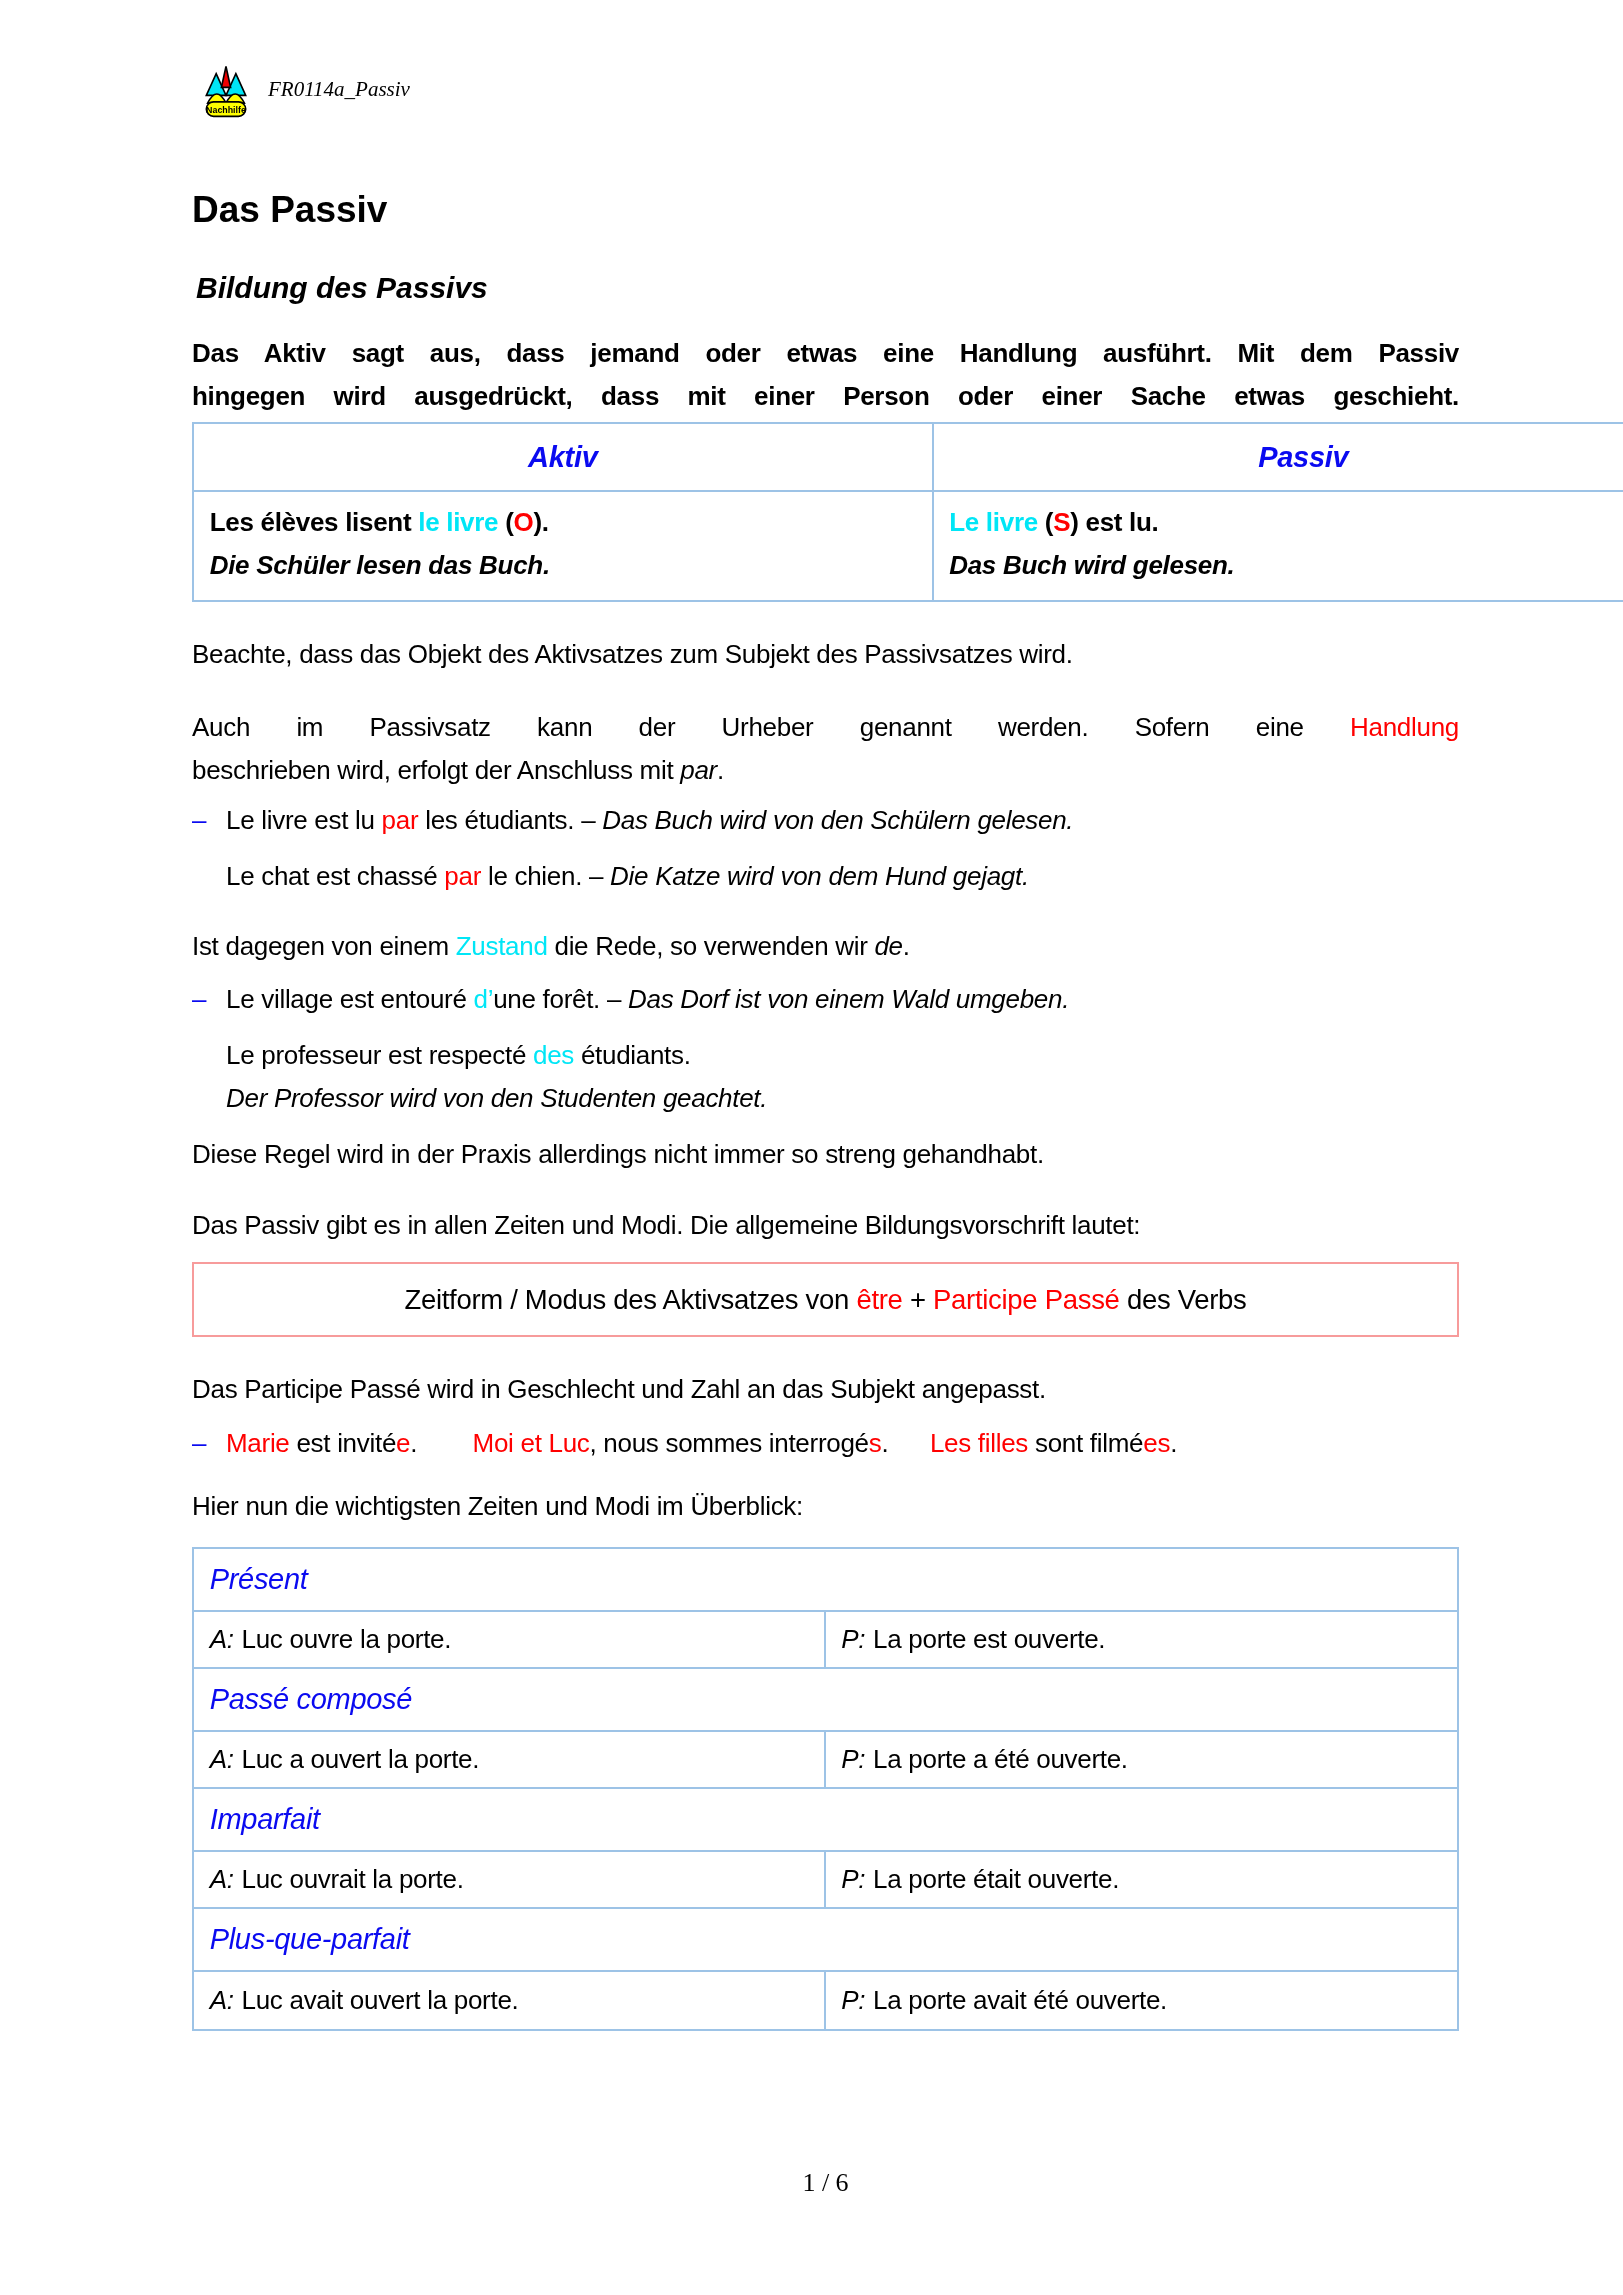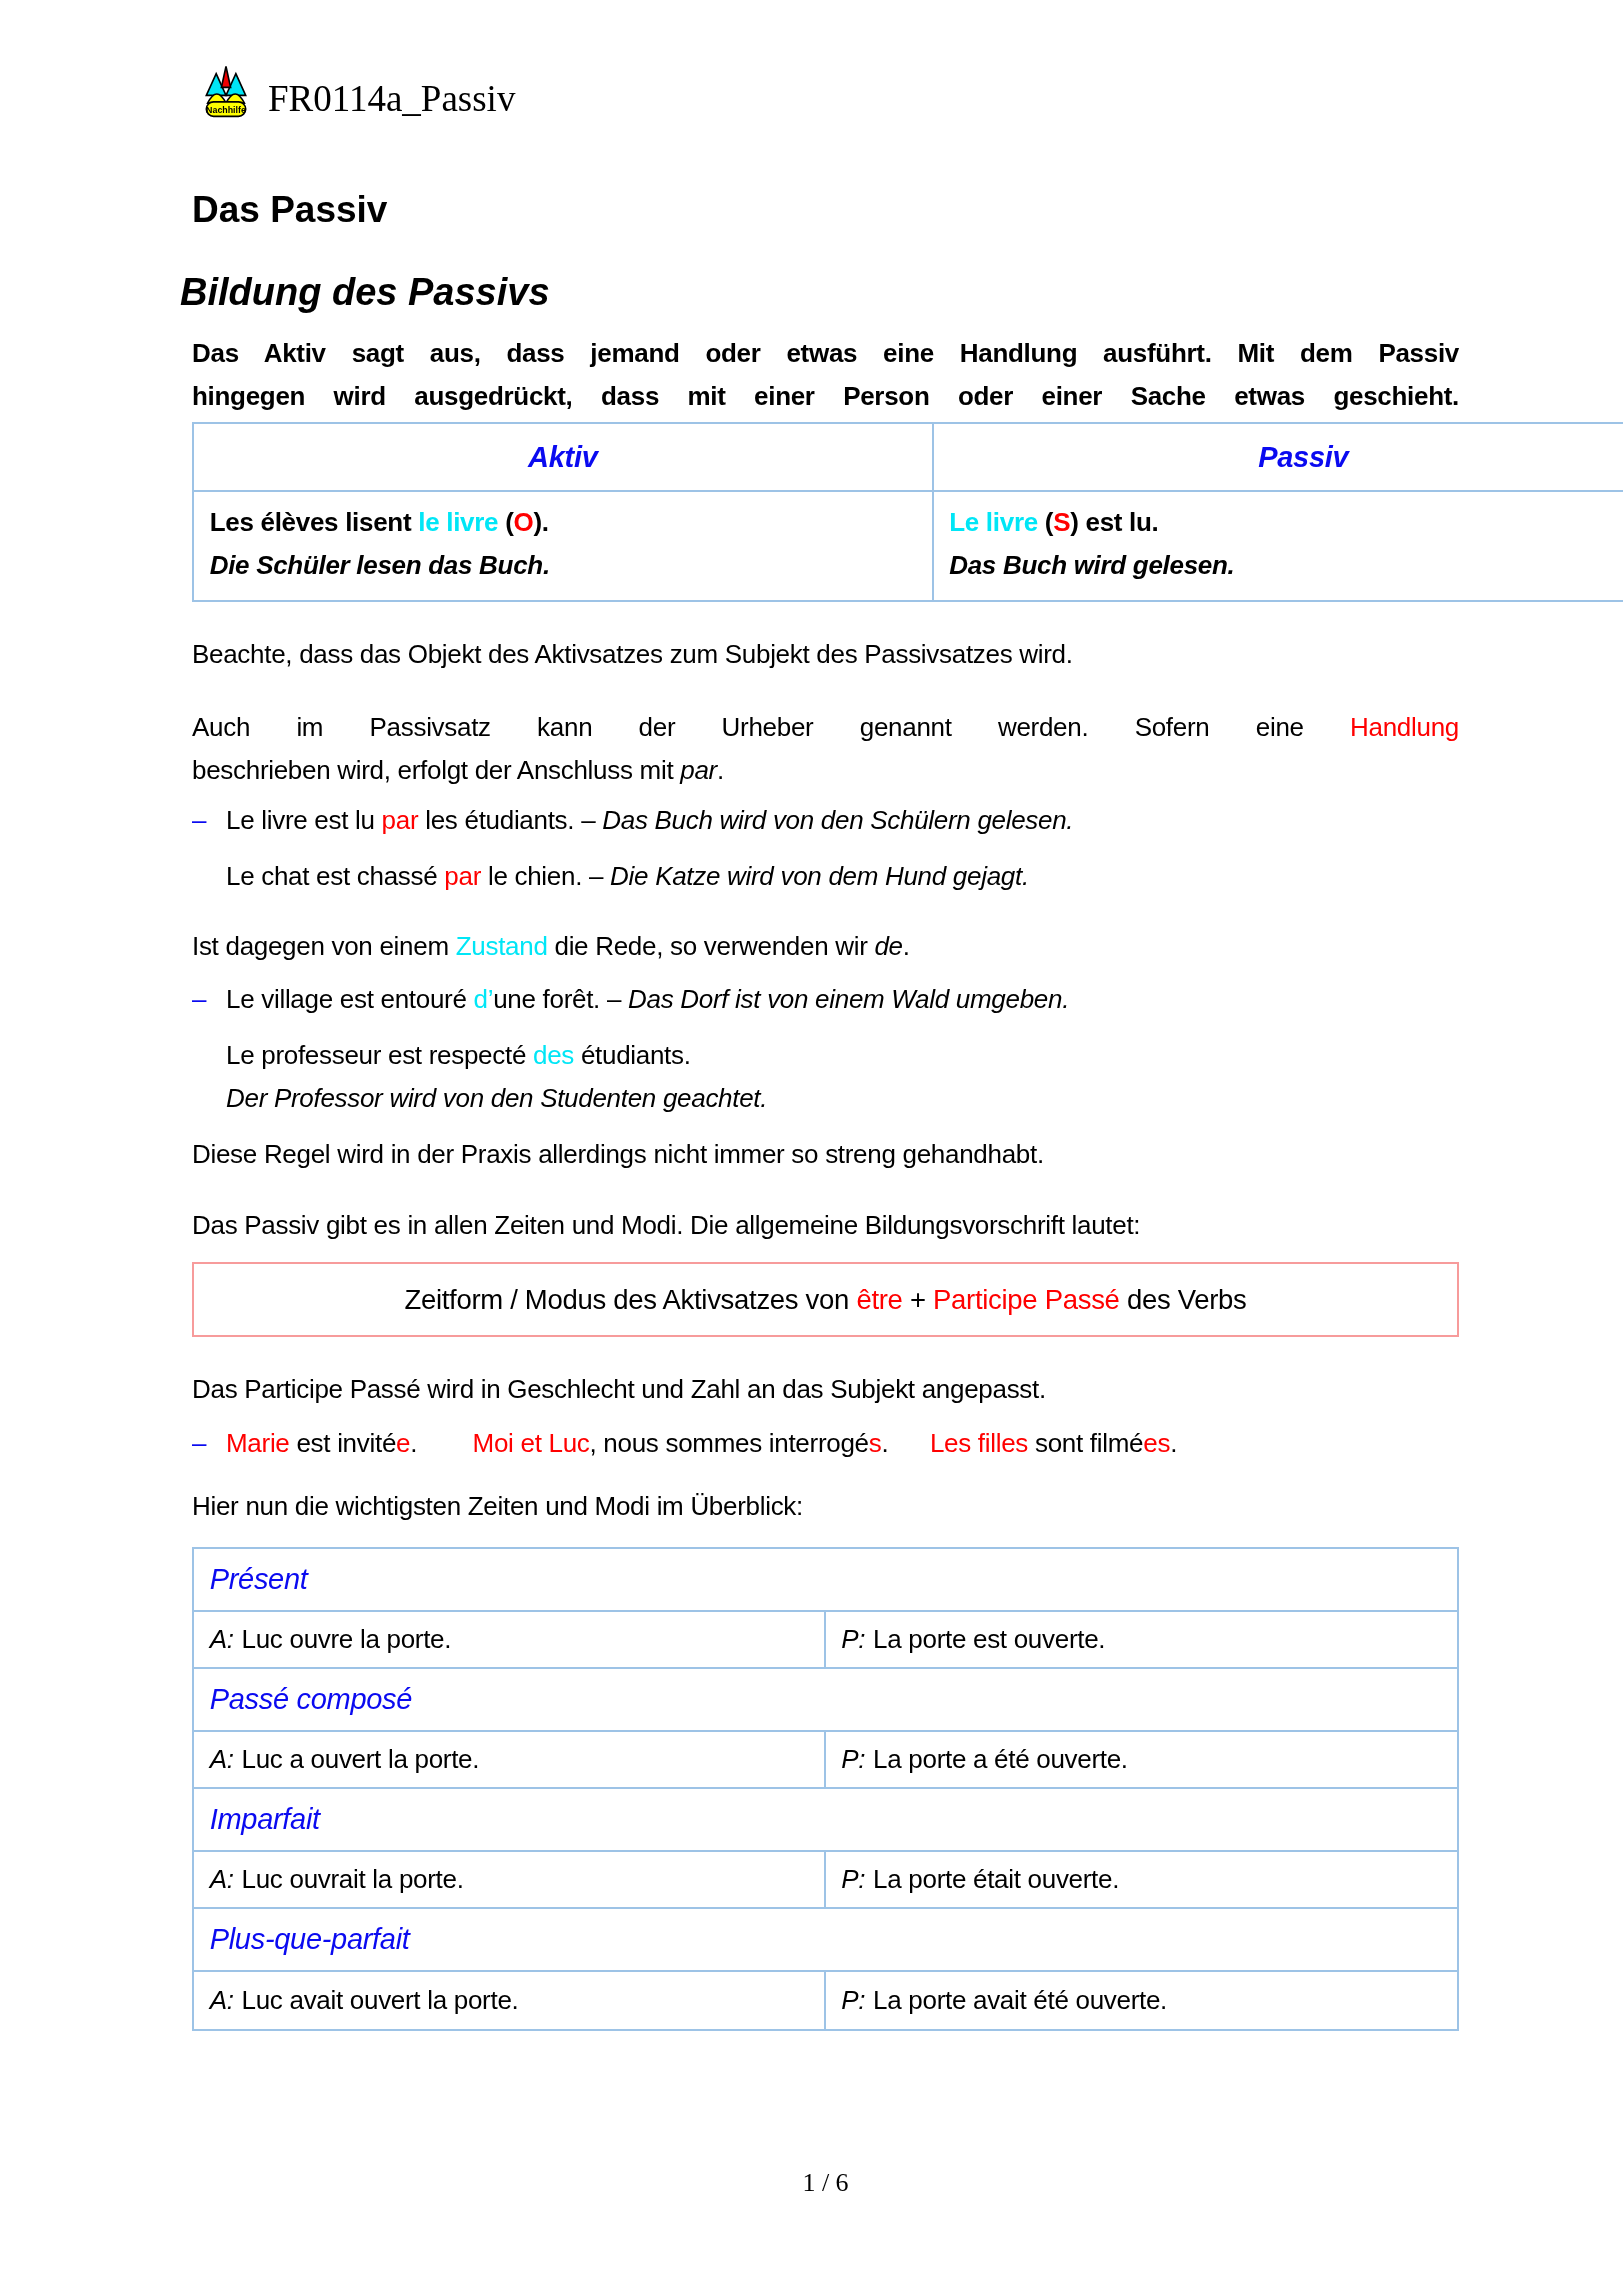--- a/index.html
+++ b/index.html
@@ -12,25 +12,25 @@
   .page{position:relative;width:1623px;height:2295px;background:#fff;overflow:hidden;}
   .abs{position:absolute;left:192px;width:1267px;}
   .body-text{font-size:26px;letter-spacing:-0.3px;}
   .pline{line-height:43px;}
   .jl{text-align:justify;text-align-last:justify;}
   .red{color:var(--red);}
   .cyan{color:var(--cyan);}
   .it{font-style:italic;}
   
   .doc-code{position:absolute;left:268px;top:77px;font-family:"Liberation Serif",serif;
-            font-size:37px;}
+            font-style:italic;font-size:21px;}
   .logo{position:absolute;left:205px;top:65px;}
   
   .title{position:absolute;left:192px;top:189px;font-size:37px;font-weight:bold;}
-  .subtitle{position:absolute;left:180px;top:271px;font-size:38px;font-weight:bold;font-style:italic;}
+  .subtitle{position:absolute;left:196px;top:271px;font-size:30px;font-weight:bold;font-style:italic;}
   
   .bullet{display:flex;}
   .dash{color:var(--blue);flex:0 0 34px;}
   .indent{padding-left:34px;}
   
   .t1{position:absolute;left:192px;top:422px;width:1483px;border:2px solid var(--table_border);font-weight:bold;}
   .t1-head{display:flex;height:68px;align-items:center;border-bottom:2.6px solid var(--table_border);}
   .t1-hcell{width:51%;text-align:center;color:var(--blue);font-style:italic;font-size:29px;letter-spacing:-0.3px;}
   .t1-hcell.first{border-right:2px solid var(--table_border);height:100%;display:flex;align-items:center;justify-content:center;}
   .t1-body{display:flex;}

